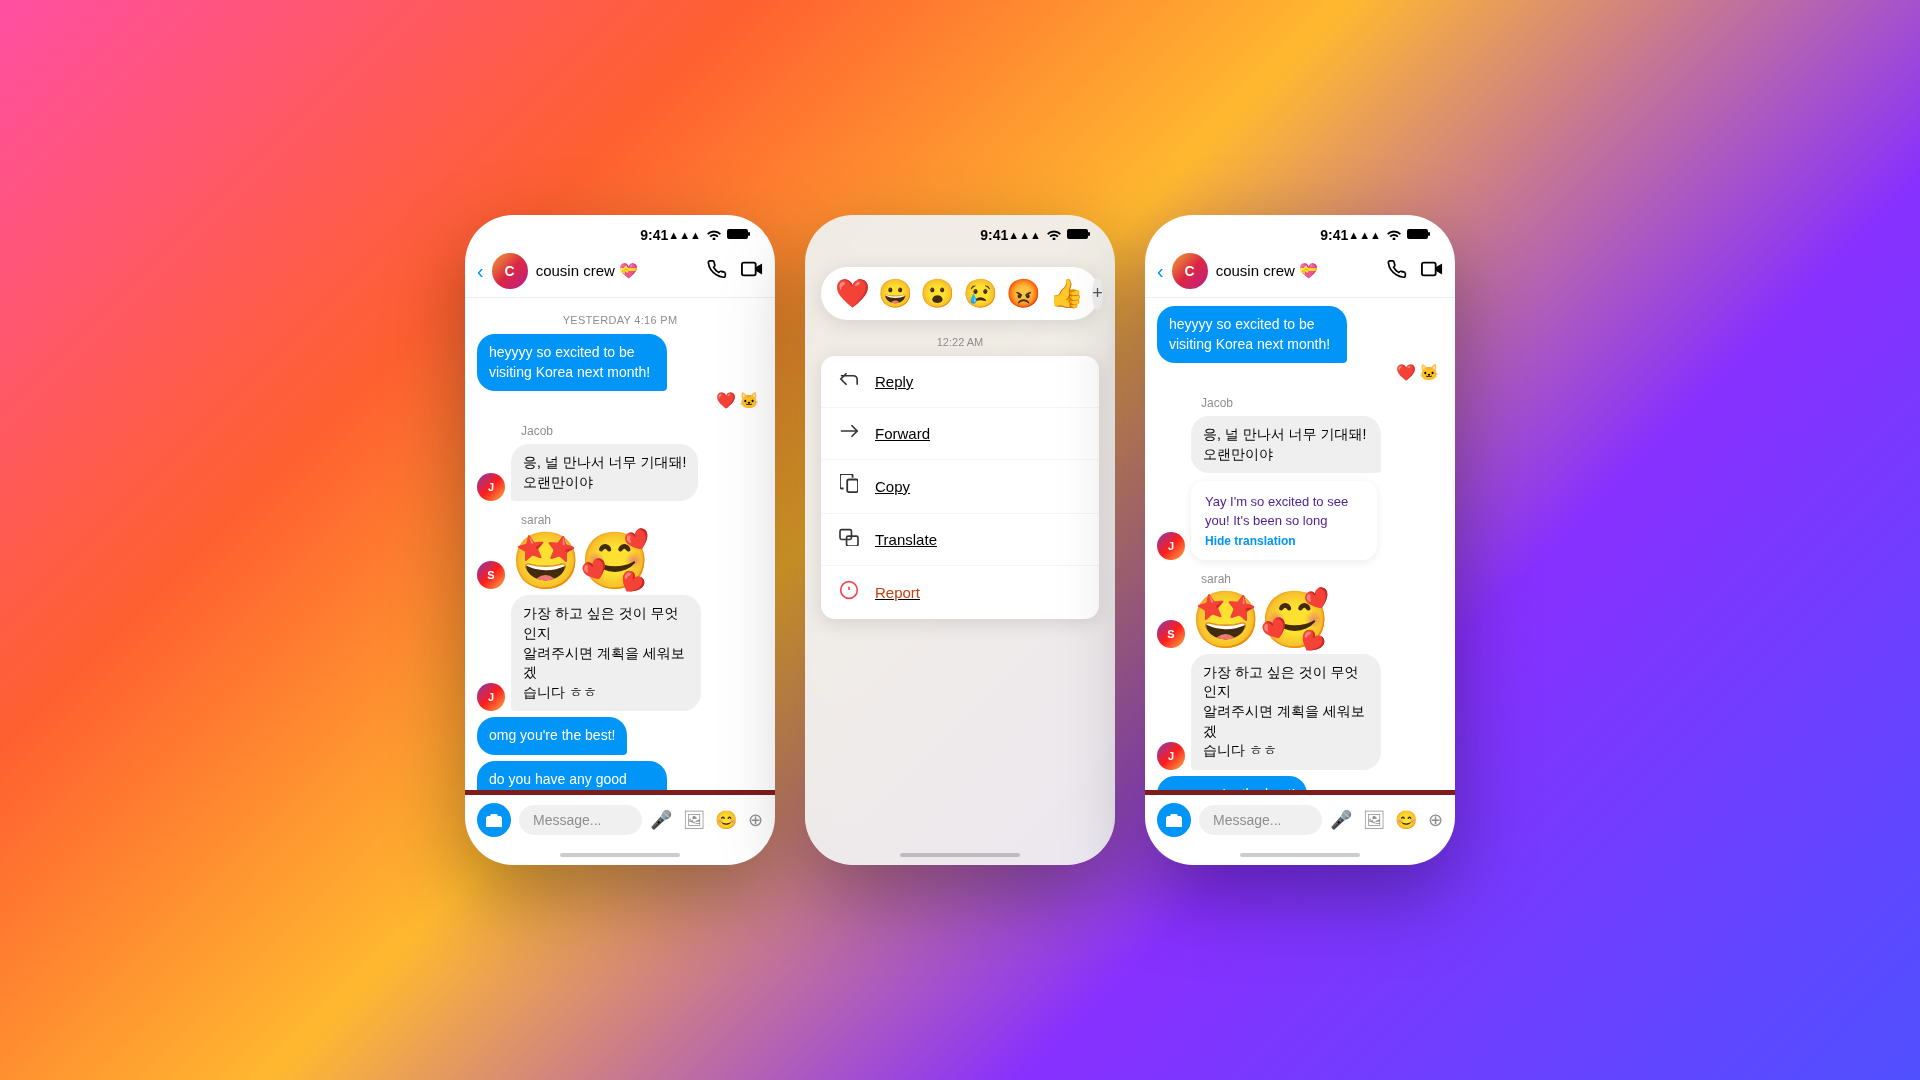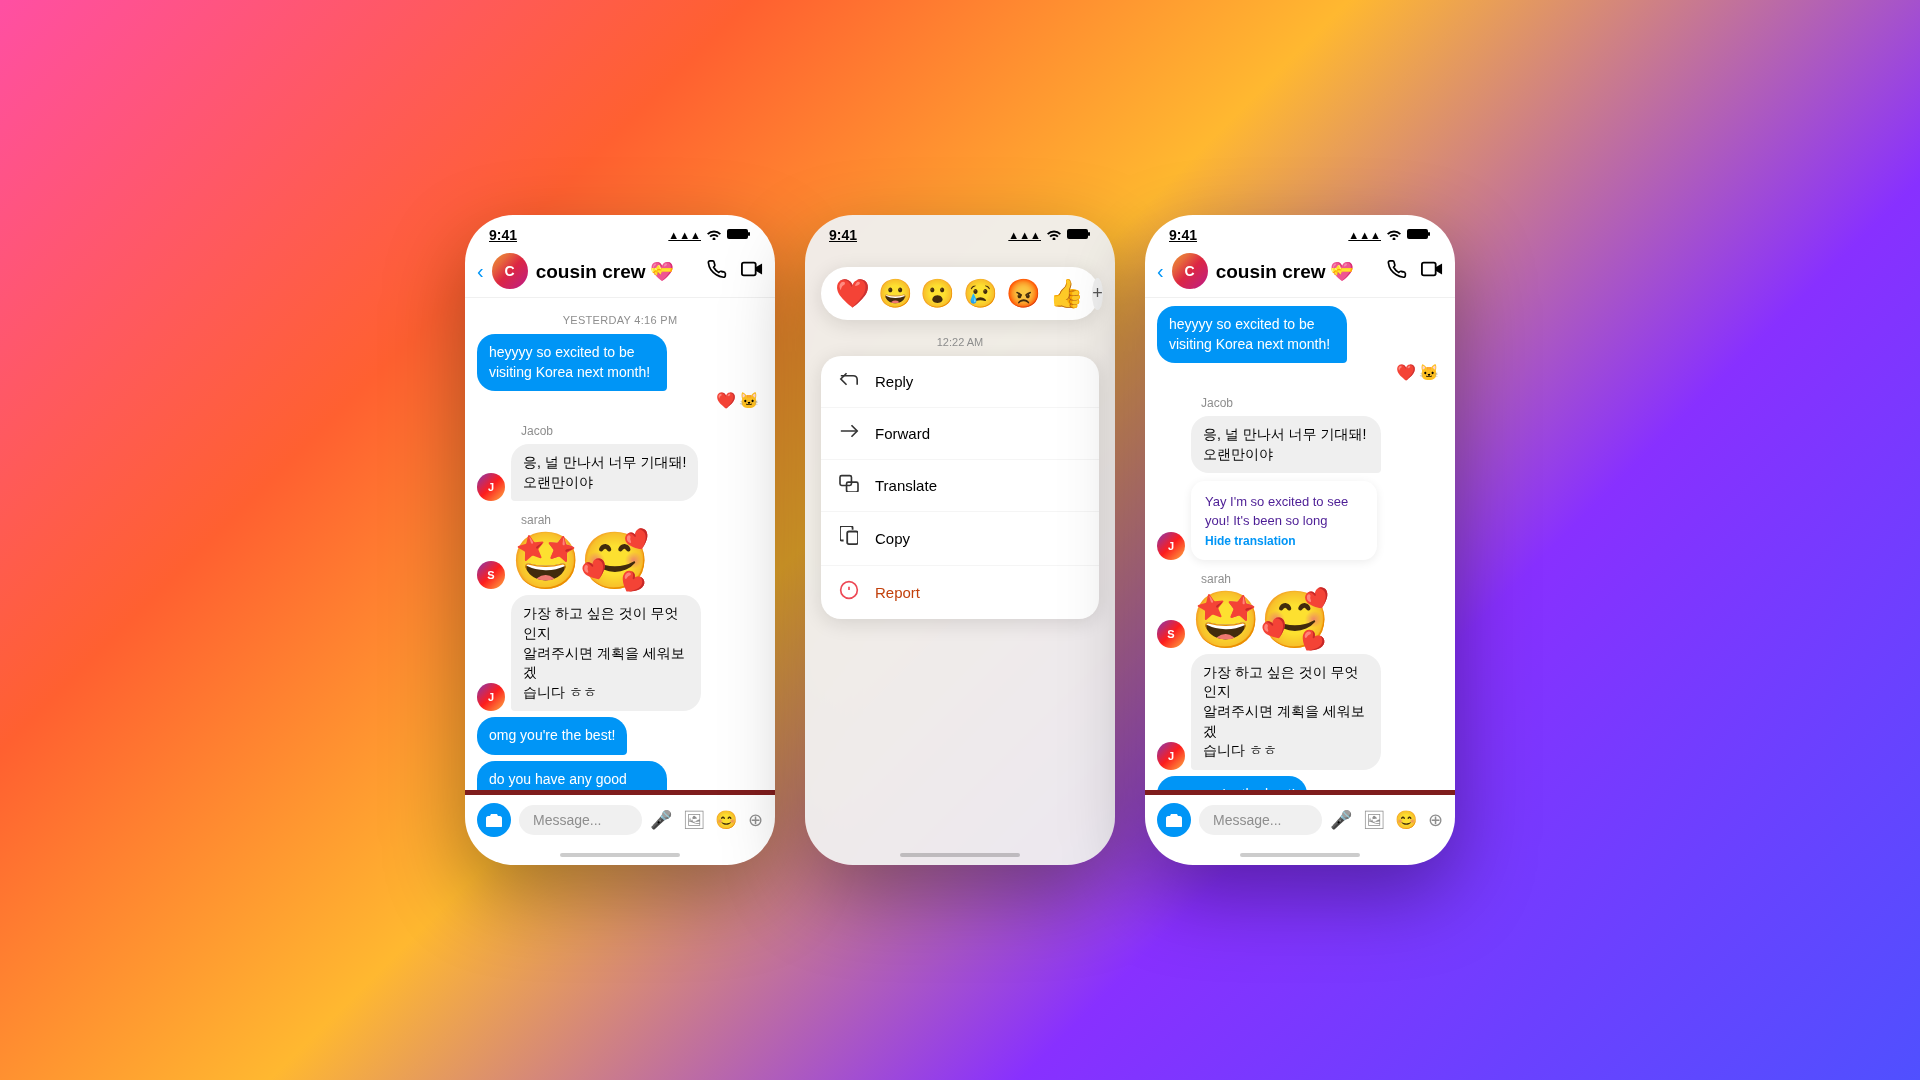--- a/index.html
+++ b/index.html
@@ -24,27 +24,26 @@
       overflow: hidden;
       position: relative;
       box-shadow: 0 30px 80px rgba(0,0,0,0.35);
       display: flex;
       flex-direction: column;
     }
 
     
     .status-bar {
       display: flex;
-      justify-content: space-between;
+      justify-content: flex-end;
       align-items: center;
       padding: 12px 24px 4px;
       font-size: 13px;
       font-weight: 600;
       flex-shrink: 0;
-      text-decoration: underline;
     }
     .status-time { font-size: 14px; font-weight: 700; }
     .status-icons { display: flex; align-items: center; gap: 5px; font-size: 11px; }
 
     
     .chat-header {
       display: flex;
       align-items: center;
       padding: 6px 12px 8px;
       border-bottom: 1px solid #f0f0f0;
@@ -63,22 +62,22 @@
       background: linear-gradient(135deg, #f09433, #e6683c, #dc2743, #cc2366, #bc1888);
       margin-right: 8px;
       display: flex;
       align-items: center;
       justify-content: center;
       color: white;
       font-size: 14px;
       font-weight: bold;
     }
     .header-name {
-      font-size: 19px;
-      font-weight: 700;
+      font-size: 15px;
+      font-weight: 400;
       flex: 1;
     }
     .header-actions { display: flex; gap: 14px; color: #000; font-size: 18px; }
 
     
     .messages {
       flex: 1;
       overflow-y: auto;
       padding: 8px 12px;
       display: flex;
@@ -262,24 +261,25 @@
     .context-timestamp {
       font-size: 11px;
       color: #8e8e8e;
       text-align: center;
       margin-bottom: 8px;
     }
 
     
     .context-menu {
       background: white;
-      border-radius: 20px;
+      border-radius: 14px;
       overflow: hidden;
       box-shadow: 0 4px 20px rgba(0,0,0,0.12);
       width: 100%;
+      text-decoration: underline;
     }
     .context-menu-item {
       display: flex;
       align-items: center;
       padding: 14px 16px;
       gap: 14px;
       font-size: 16px;
       cursor: pointer;
       border-bottom: 1px solid #f5f5f5;
     }
@@ -461,35 +461,35 @@
         <span class="context-menu-icon">
           <svg width="20" height="18" viewBox="0 0 24 22" fill="none" stroke="#333" stroke-width="2">
               <line x1="22" y1="11" x2="2" y2="11"></line>
               <polyline points="15,4 22,11 15,18"></polyline>
             </svg>
         </span>
         <span class="context-menu-label">Forward</span>
       </div>
       <div class="context-menu-item">
         <span class="context-menu-icon">
+          <svg width="18" height="20" viewBox="0 0 20 22" fill="none" stroke="#333" stroke-width="2">
+              <rect x="8" y="6" width="12" height="14" rx="2"></rect>
+              <path d="M4 16H2a2 2 0 0 1-2-2V2a2 2 0 0 1 2-2h10a2 2 0 0 1 2 2v2"></path>
+            </svg>
+        </span>
+        <span class="context-menu-label">Copy</span>
+      </div>
+      <div class="context-menu-item">
+        <span class="context-menu-icon">
           <svg width="20" height="18" viewBox="0 0 24 22" fill="none" stroke="#333" stroke-width="2">
               <rect x="1" y="2" width="14" height="12" rx="2"></rect>
               <rect x="9" y="10" width="14" height="12" rx="2"></rect>
             </svg>
         </span>
         <span class="context-menu-label">Translate</span>
-      </div>
-      <div class="context-menu-item">
-        <span class="context-menu-icon">
-          <svg width="18" height="20" viewBox="0 0 20 22" fill="none" stroke="#333" stroke-width="2">
-              <rect x="8" y="6" width="12" height="14" rx="2"></rect>
-              <path d="M4 16H2a2 2 0 0 1-2-2V2a2 2 0 0 1 2-2h10a2 2 0 0 1 2 2v2"></path>
-            </svg>
-        </span>
-        <span class="context-menu-label">Copy</span>
       </div>
       <div class="context-menu-item report-item">
         <span class="context-menu-icon">
           <svg width="20" height="20" viewBox="0 0 24 24" fill="none" stroke="#ed4956" stroke-width="2">
               <circle cx="12" cy="12" r="10"></circle>
               <line x1="12" y1="8" x2="12" y2="12"></line>
               <line x1="12" y1="16" x2="12.01" y2="16"></line>
             </svg>
         </span>
         <span class="context-menu-label">Report</span>

